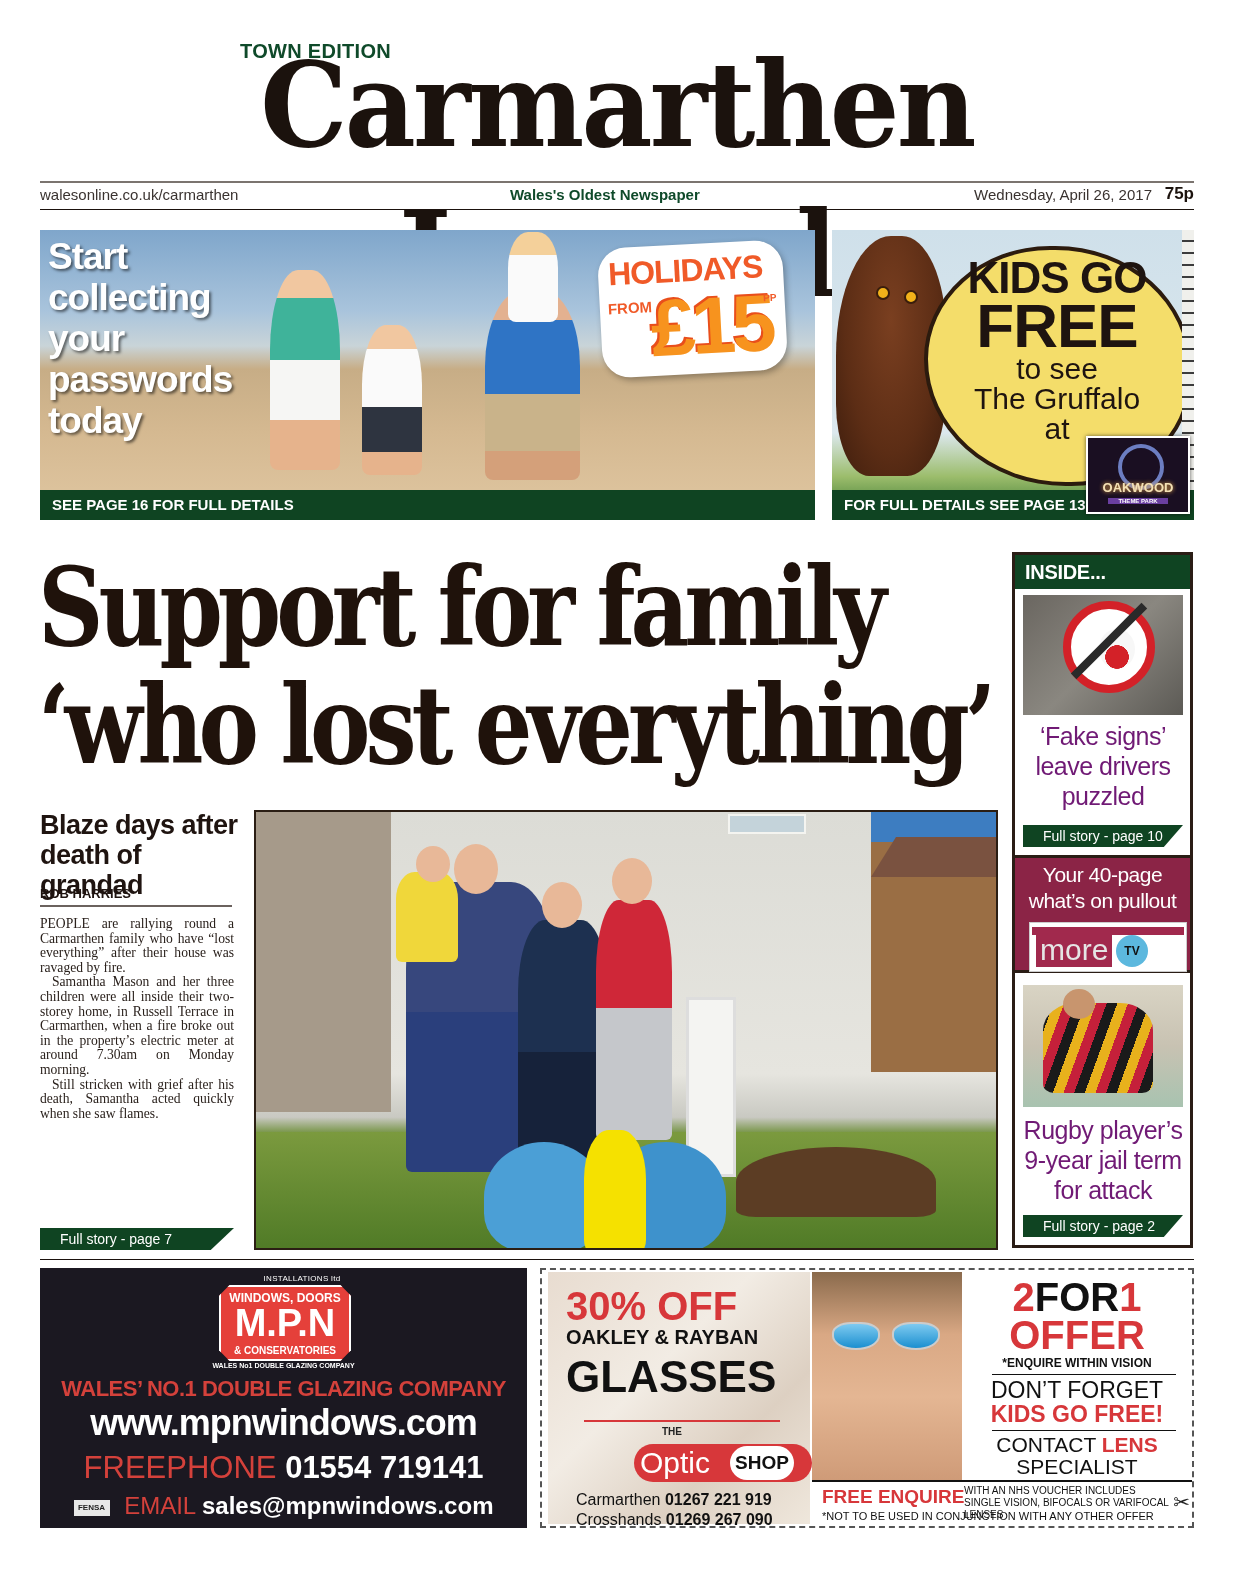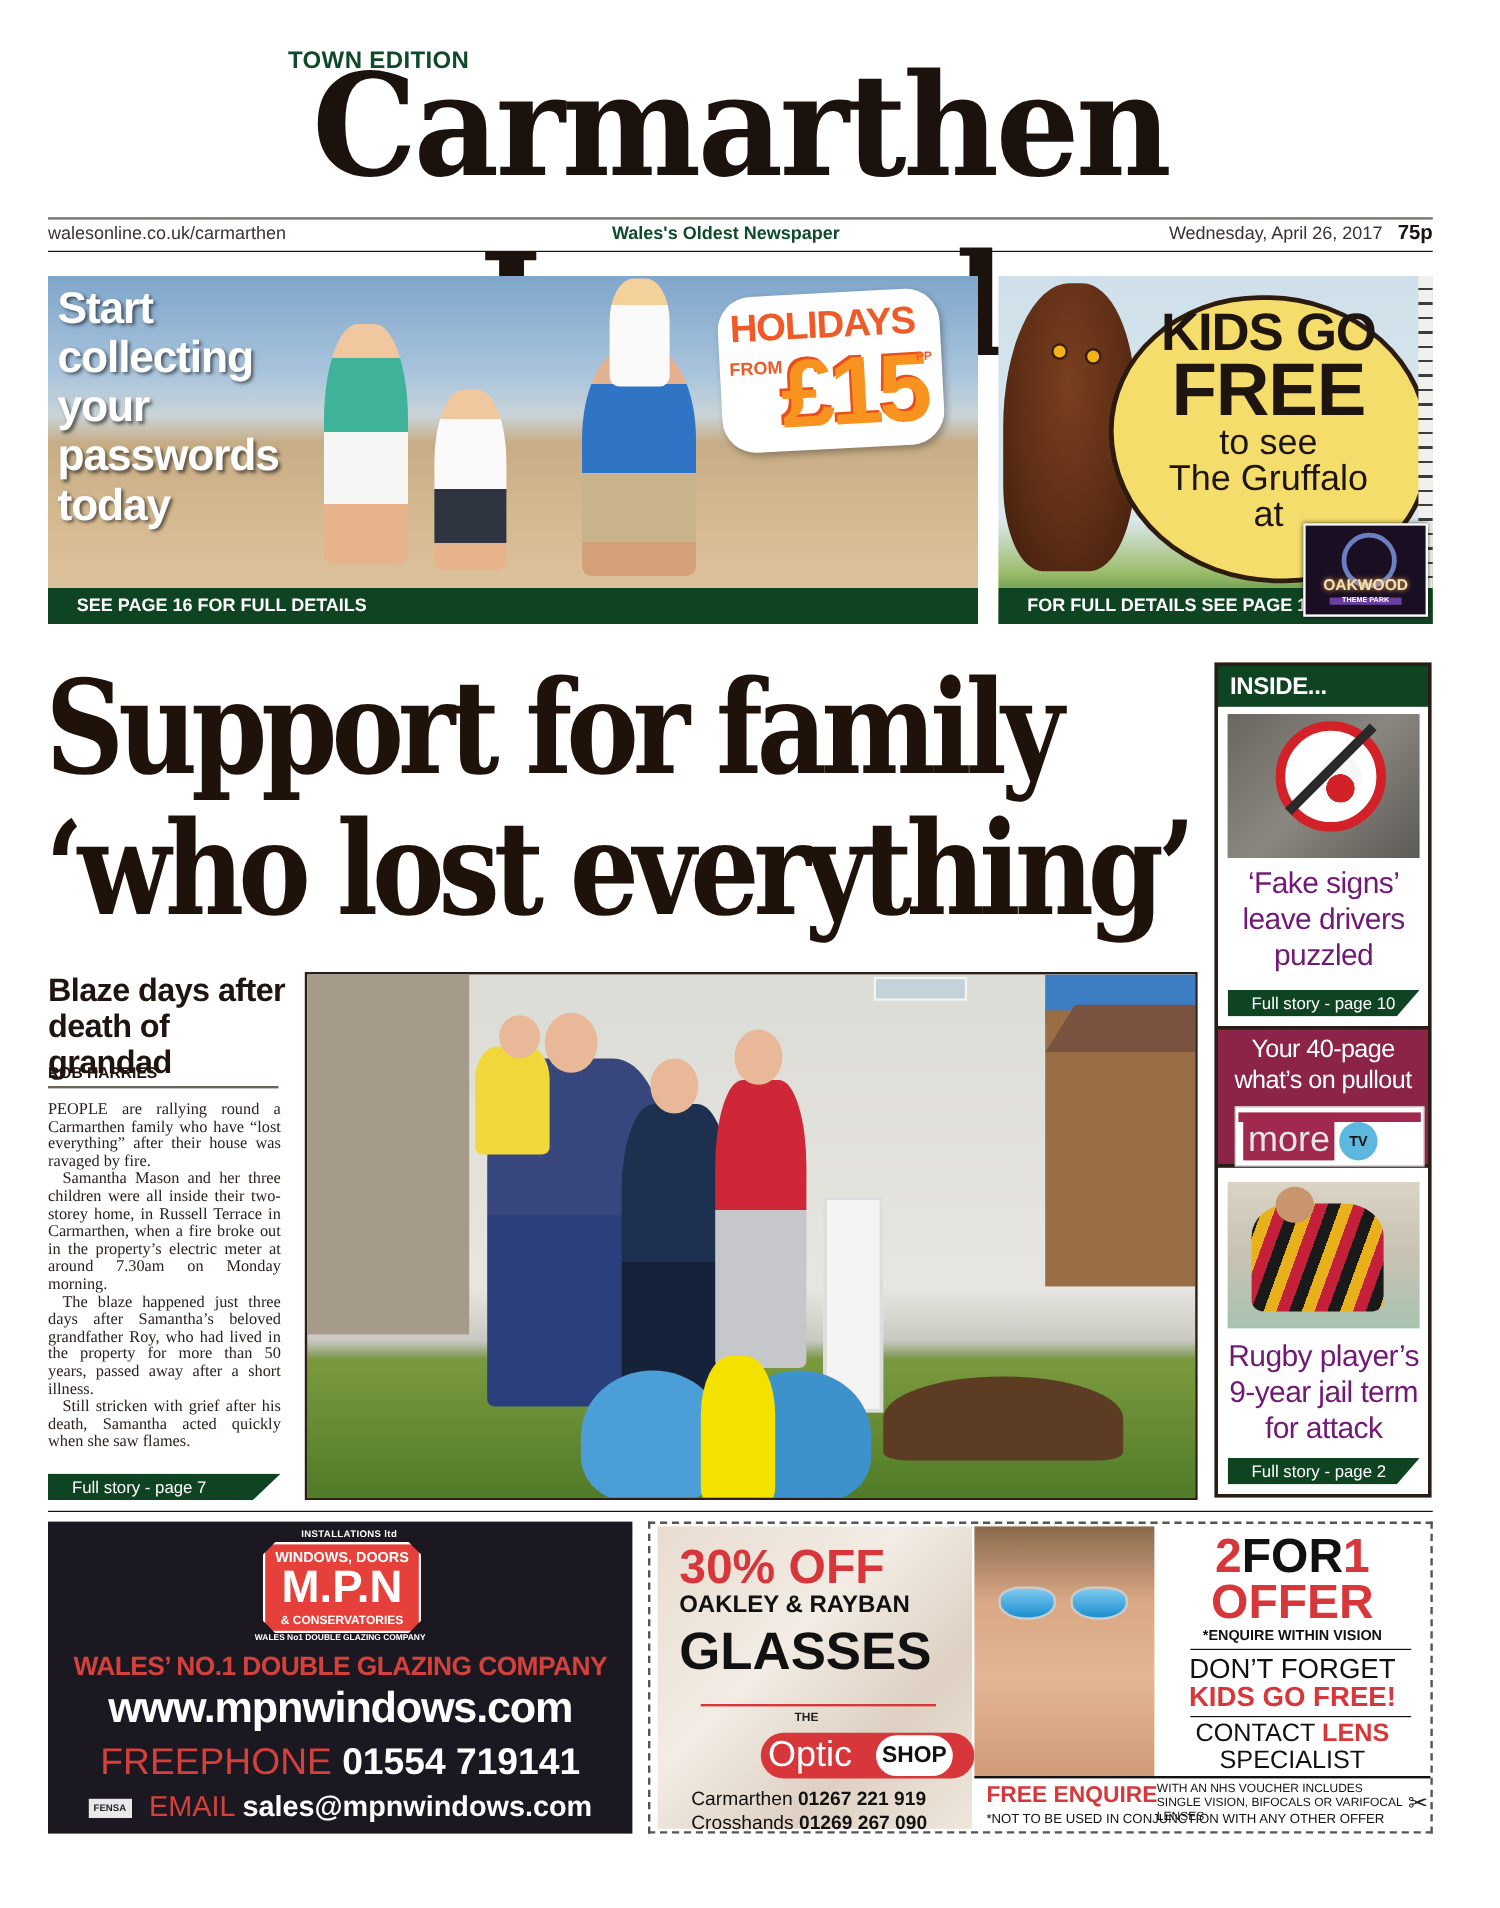--- a/index.html
+++ b/index.html
@@ -18,21 +18,21 @@
   .subbar .url { position: absolute; left: 0; top: 2px; color: #3a3330; }
   .subbar .tagline { position: absolute; left: 470px; top: 2px; color: #0f4a2a; font-weight: bold; font-size: 15px; }
   .subbar .date { position: absolute; right: 42px; top: 2px; color: #3a3330; }
   .subbar .price { position: absolute; right: 0; top: 0px; color: #1b120d; font-weight: bold; font-size: 17px; }
 
   
   .promo { position: absolute; top: 230px; height: 290px; overflow: hidden; }
   .promo-left { left: 40px; width: 775px; background: linear-gradient(180deg, #7fa6cb 0%, #a9c4dc 28%, #c9d4d8 40%, #c7ad86 48%, #d5b991 70%, #e0c7a2 100%); }
   .promo-right { left: 832px; width: 362px; background: linear-gradient(180deg, #cfe0ea 0%, #dce8ee 70%, #9cbd6c 85%, #2f6f2a 100%); }
   .promo-bar { position: absolute; left: 0; bottom: 0; width: 100%; height: 30px; background: #0f4422; color: #fff;
-               font-weight: bold; font-size: 15px; line-height: 30px; padding-left: 24px; }
+               font-weight: bold; font-size: 15px; line-height: 30px; padding-left: 12px; }
   .promo-headline { position: absolute; left: 8px; top: 6px; color: #fff; font-weight: bold; font-size: 37px; line-height: 41px;
                     text-shadow: 2px 2px 3px rgba(0,0,0,0.55); letter-spacing: -1px; }
   .people { position: absolute; }
   .person { position: absolute; border-radius: 40% 40% 8px 8px; }
   .holiday-badge { position: absolute; left: 560px; top: 14px; width: 185px; height: 130px; background: #fff;
                    border-radius: 28px; transform: rotate(-3deg); box-shadow: 2px 3px 6px rgba(0,0,0,0.3); }
   .holiday-badge .h1 { position: absolute; left: 10px; top: 8px; font-weight: bold; font-size: 32px; color: #f05a28; letter-spacing: -1px; }
   .holiday-badge .from { position: absolute; left: 8px; top: 52px; font-weight: bold; font-size: 15px; color: #f05a28; }
   .holiday-badge .amount { position: absolute; left: 50px; top: 38px; font-weight: bold; font-size: 80px; line-height: 90px; color: #f7931e; letter-spacing: -4px; text-shadow: -2px -2px 0 #e94e1b; }
   .holiday-badge .pp { position: absolute; right: 8px; top: 52px; font-size: 10px; font-weight: bold; color: #f05a28; }
@@ -96,21 +96,21 @@
   .more-cover .word { position: absolute; left: 6px; top: 10px; color: #e5e5e5; font-size: 30px; line-height: 34px; background: #a1294d; padding: 0 4px; }
   .more-cover .tv { position: absolute; left: 86px; top: 12px; width: 32px; height: 32px; border-radius: 50%; background: #5cb8de; color: #111; font-weight: bold; font-size: 12px; text-align: center; line-height: 32px; }
   .inside-img2 { position: absolute; left: 8px; top: 430px; width: 160px; height: 122px; background: linear-gradient(180deg, #d9d4c4 0%, #c8c2b2 50%, #a8c3b0 100%); }
   .rugby-player { position: absolute; left: 20px; top: 18px; width: 110px; height: 90px; border-radius: 30% 30% 10% 10%;
                   background: repeating-linear-gradient(110deg, #1a1a1a 0 10px, #e8b11c 10px 20px, #c5203a 20px 30px); }
   .rugby-head { position: absolute; left: 40px; top: 4px; width: 32px; height: 30px; border-radius: 50%; background: #c8956e; }
 
   
   .bottom-rule { position: absolute; left: 40px; top: 1259px; width: 1154px; height: 1px; background: #1b120d; }
   .ad-mpn { position: absolute; left: 40px; top: 1268px; width: 487px; height: 260px; background: #1b1821; text-align: center; color: #fff; }
-  .mpn-inst { position: absolute; left: 0; top: 6px; width: 100%; font-weight: bold; font-size: 8px; letter-spacing: 0.3px; padding-left: 15px; }
+  .mpn-inst { position: absolute; left: 11px; top: 6px; width: 100%; font-weight: normal; font-size: 8px; letter-spacing: 0.3px; padding-left: 15px; }
   .mpn-logo { position: absolute; left: 179px; top: 17px; width: 132px; height: 76px; background: #e5403a; border: 2px solid #fff;
               clip-path: polygon(8% 0, 92% 0, 100% 14%, 100% 86%, 92% 100%, 8% 100%, 0 86%, 0 14%); }
   .mpn-logo .l1 { position: absolute; left: 0; top: 4px; width: 100%; font-size: 12px; font-weight: bold; }
   .mpn-logo .l2 { position: absolute; left: 0; top: 14px; width: 100%; font-size: 38px; font-weight: bold; line-height: 44px; }
   .mpn-logo .l3 { position: absolute; left: 0; top: 58px; width: 100%; font-size: 10px; font-weight: bold; }
   .mpn-tag { position: absolute; left: 0; top: 94px; width: 100%; font-weight: bold; font-size: 7px; }
   .mpn-no1 { position: absolute; left: 0; top: 108px; width: 100%; font-weight: bold; font-size: 22px; color: #d4413b; letter-spacing: -0.5px; }
   .mpn-url { position: absolute; left: 0; top: 134px; width: 100%; font-weight: bold; font-size: 36px; color: #fff; letter-spacing: -1px; }
   .mpn-phone { position: absolute; left: 0; top: 182px; width: 100%; font-size: 31px; color: #d4413b; }
   .mpn-phone b { color: #fff; font-weight: bold; }
@@ -217,21 +217,20 @@
 <h1 class="headline">
   <div>Support for family</div>
   <div>‘who lost everything’</div>
 </h1>
 
 <h2 class="standfirst">Blaze days after death of grandad</h2>
 <div class="byline">ROB HARRIES</div>
 <article class="body-text">
   <p>PEOPLE are rallying round a Carmarthen family who have “lost everything” after their house was ravaged by fire.</p>
   <p>Samantha Mason and her three children were all inside their two-storey home, in Russell Terrace in Carmarthen, when a fire broke out in the property’s electric meter at around 7.30am on Monday morning.</p>
-  <p>The blaze happened just three days after Samantha’s beloved grandfather Roy, who had lived in the property for more than 50 years, passed away after a short illness.</p>
   <p>Still stricken with grief after his death, Samantha acted quickly when she saw flames.</p>
 </article>
 <div class="story-tag" style="left:40px;top:1228px;width:194px;">Full story - page 7</div>
 
 <figure class="photo">
   <div class="ph-left-wall"></div>
   <div class="ph-sky"></div>
   <div class="ph-house-r"></div>
   <div class="ph-roof-r"></div>
   <div class="ph-window"></div>

